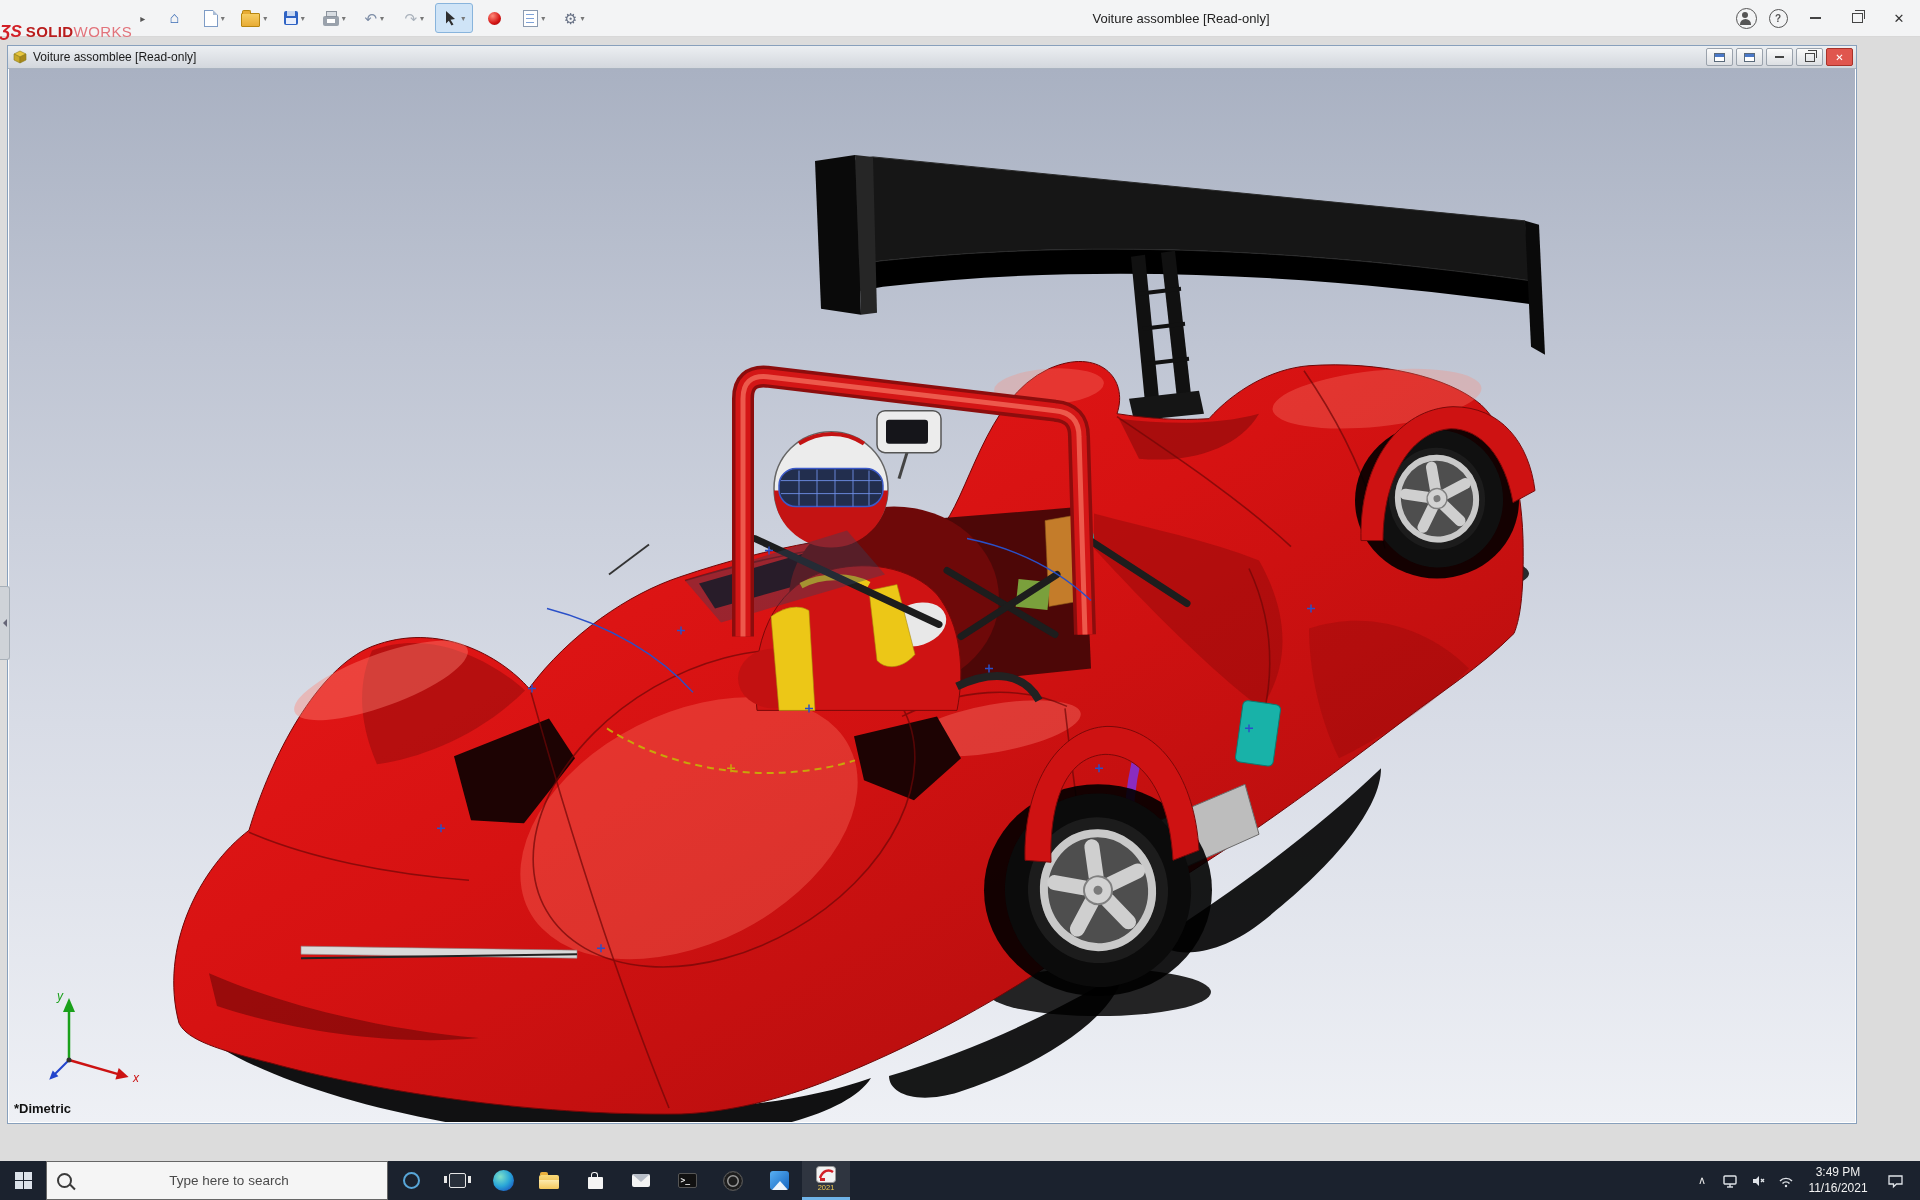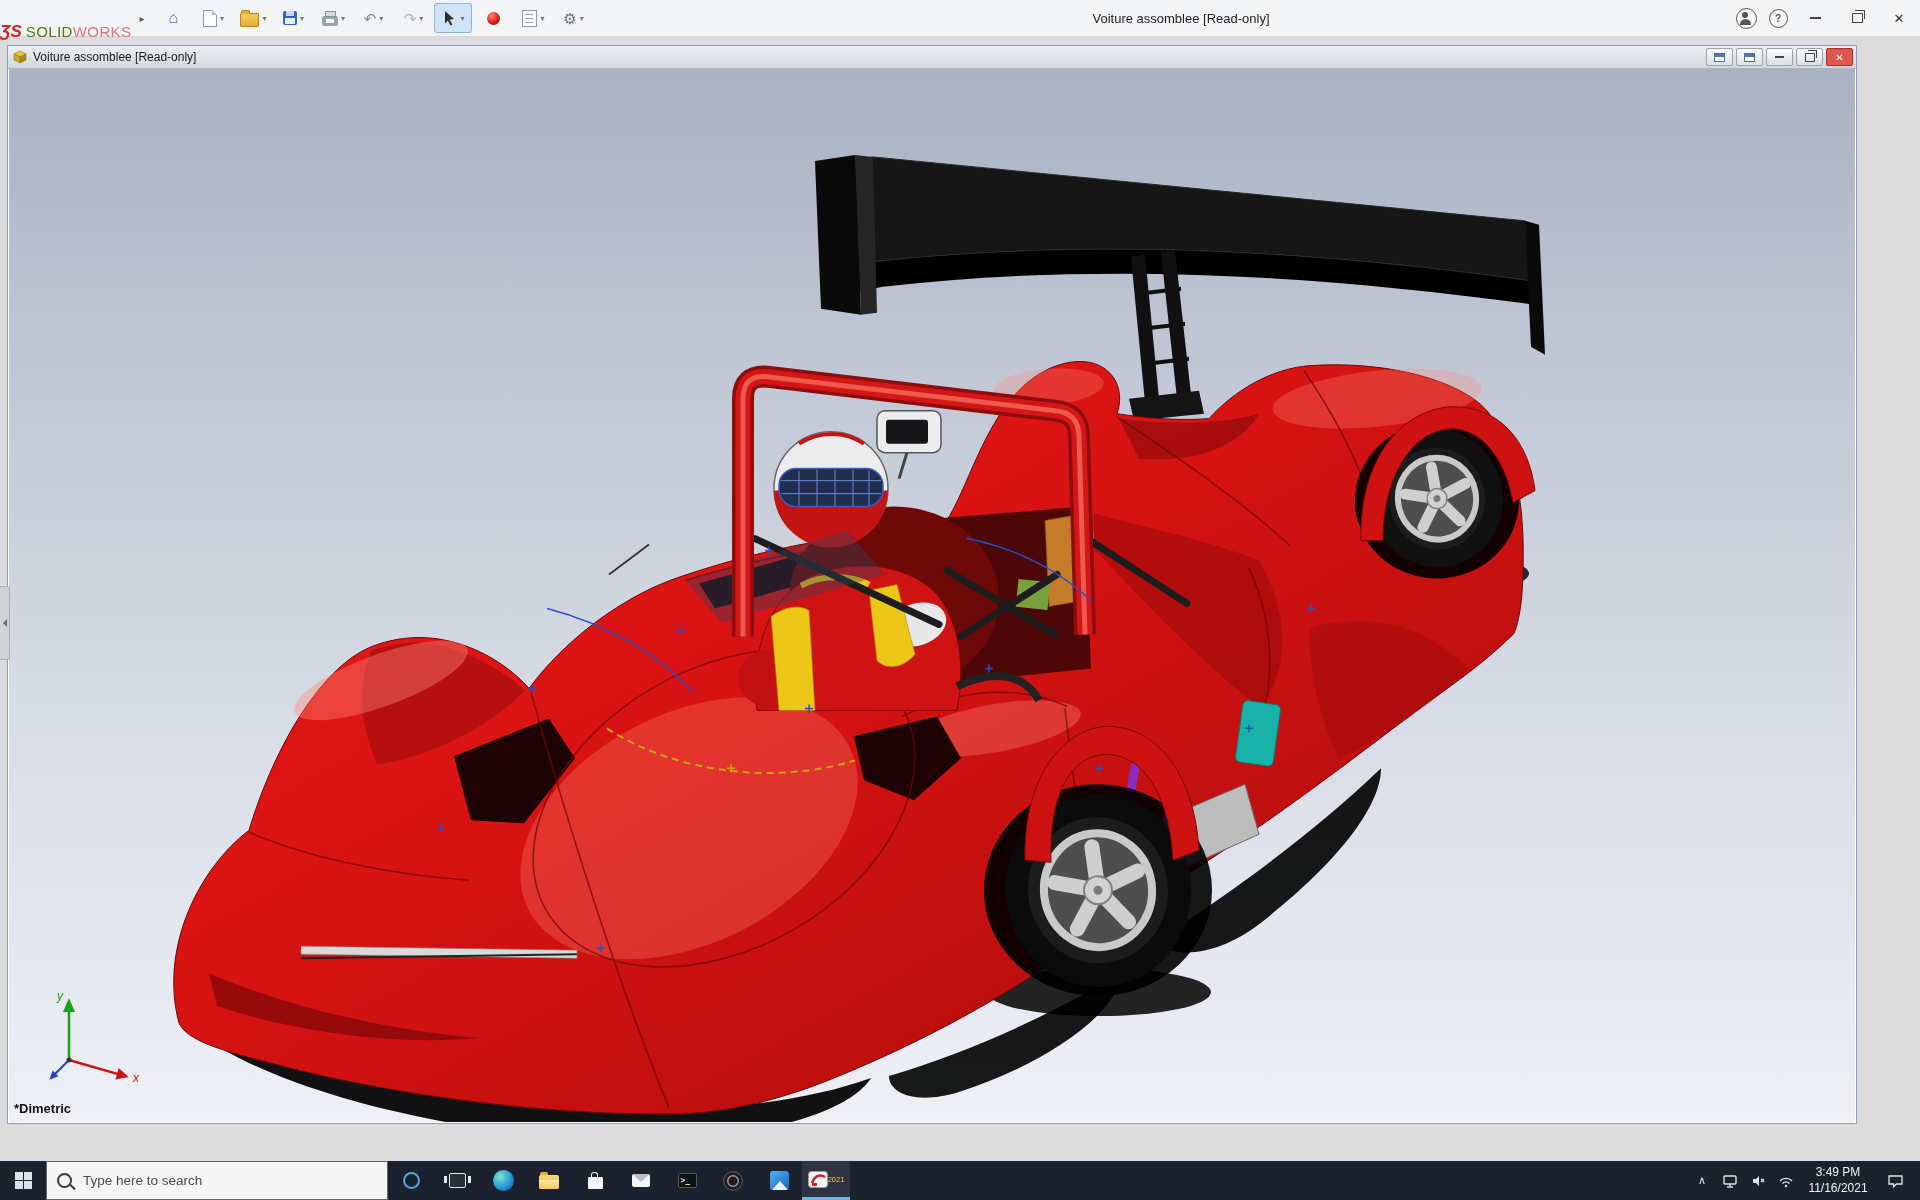--- a/index.html
+++ b/index.html
@@ -4,21 +4,21 @@
 <style>
   html,body{margin:0;padding:0;width:1920px;height:1200px;overflow:hidden;
     font-family:"Liberation Sans","DejaVu Sans",sans-serif;-webkit-font-smoothing:antialiased;}
   .app{position:relative;width:1920px;height:1200px;background:#dcdcdc;}
 
   
   .titlebar{position:absolute;top:0;left:0;right:0;height:36px;background:#f3f4f5;
     border-bottom:1px solid #d8d8d8;display:flex;align-items:center;z-index:30;}
   .logo{display:flex;align-items:baseline;padding:0 6px 0 0;}
   .logo-mark{color:#d22027;font-weight:700;font-style:italic;font-size:17px;margin-right:4px;}
-  .brand-solid{color:#4d7c0f;font-weight:400;font-size:15px;letter-spacing:.4px;}
+  .brand-solid{color:#b91c1c;font-weight:700;font-size:15px;letter-spacing:.4px;}
   .brand-works{color:#e2737b;font-weight:400;font-size:15px;letter-spacing:.4px;margin-top:28px;}
   .flyout{font-size:10px;color:#555;padding:0 10px 0 2px;}
   .tools{display:flex;align-items:center;gap:2px;}
   .tool{height:28px;min-width:26px;display:flex;align-items:center;justify-content:center;gap:3px;
     padding:0 5px;border-radius:3px;border:1px solid transparent;}
   .tool.active{background:#cfe4f7;border-color:#88b4dc;}
   .caret{font-size:8px;color:#777;}
   .g-home{font-size:16px;color:#3d6db5;line-height:1;}
   .g-undo{font-size:15px;color:#7d8da6;line-height:1;}
   .g-redo{font-size:15px;color:#aab2bc;line-height:1;}
@@ -88,21 +88,21 @@
   
   .taskbar{position:absolute;left:0;right:0;bottom:0;height:39px;background:#1b222e;display:flex;
     align-items:stretch;color:#eee;z-index:40;}
   .tb-btn{width:46px;display:flex;align-items:center;justify-content:center;}
   .tb-search{height:100%;width:342px;background:#f5f5f5;border:1px solid #666;box-sizing:border-box;
     display:flex;align-items:center;padding:0 10px;gap:9px;}
   .mag{width:11px;height:11px;border:2px solid #3a3a3a;border-radius:50%;position:relative;flex:none;}
   .mag::after{content:"";position:absolute;width:7px;height:2px;background:#3a3a3a;
     transform:rotate(45deg);right:-6px;bottom:-2px;}
   .tb-search input{flex:1;border:none;outline:none;background:transparent;font-size:13.5px;color:#4d7c0f;
-    font-family:"Liberation Sans","DejaVu Sans",sans-serif;}
+    font-family:"Liberation Sans","DejaVu Sans",sans-serif;text-align:center;}
   .tb-search input::placeholder{color:#4a4a4a;}
   .icon-cortana{width:17px;height:17px;border-radius:50%;border:2.2px solid #58a6d8;box-sizing:border-box;}
   .icon-taskview{width:15px;height:13px;border:1.6px solid #e6e6e6;border-radius:2px;position:relative;background:rgba(255,255,255,.06);}
   .icon-taskview::before{content:"";position:absolute;left:-6px;top:2px;width:3px;height:7px;background:#e6e6e6;}
   .icon-taskview::after{content:"";position:absolute;right:-6px;top:2px;width:3px;height:7px;background:#e6e6e6;}
   .icon-edge{width:21px;height:21px;border-radius:50%;
     background:radial-gradient(circle at 35% 32%,#7ee0c8,#2aa7d8 48%,#1b5fc4 82%);}
   .icon-explorer{width:20px;height:14px;background:linear-gradient(#f8d978,#eaaf3c);
     border-radius:2px;position:relative;margin-top:3px;}
   .icon-explorer::before{content:"";position:absolute;top:-3px;left:1px;width:8px;height:3px;
@@ -116,21 +116,21 @@
   .icon-mail::before{content:"";position:absolute;left:0;top:0;border-left:9px solid transparent;
     border-right:9px solid transparent;border-top:8px solid #b8bec8;}
   .icon-cmd{width:19px;height:15px;background:#111;border:1px solid #555;border-radius:2px;color:#eee;
     font:700 8px "DejaVu Sans Mono",monospace;display:flex;align-items:center;padding-left:2px;box-sizing:border-box;}
   .icon-media{width:18px;height:18px;border-radius:50%;background:#1d1d1d;border:1px solid #555;
     box-shadow:inset 0 0 0 3px #1d1d1d,inset 0 0 0 4.5px #999;}
   .icon-photos{width:19px;height:19px;border-radius:3px;background:linear-gradient(135deg,#58b0f4,#1565c0);
     position:relative;overflow:hidden;}
   .icon-photos::before{content:"";position:absolute;bottom:0;left:2px;border-left:8px solid transparent;
     border-right:8px solid transparent;border-bottom:9px solid #fff;opacity:.92;}
-  .tb-btn-sw{width:48px;display:flex;flex-direction:row;align-items:center;justify-content:center;
+  .tb-btn-sw{width:48px;display:flex;flex-direction:column;align-items:center;justify-content:center;
     background:rgba(255,255,255,.09);border-bottom:3px solid #6fb3e8;box-sizing:border-box;}
   .sw-badge{font-size:7.5px;color:#f0c850;line-height:1;margin-top:1px;}
   .tray{margin-left:auto;display:flex;align-items:center;}
   .tray-btn{width:28px;height:39px;display:flex;align-items:center;justify-content:center;}
   .g-chevron{font-size:11px;color:#e6e6e6;line-height:1;}
   .clock{width:76px;display:flex;flex-direction:column;justify-content:center;text-align:center;
     font-size:12px;line-height:1.3;color:#f2f2f2;}
   .action-btn{width:38px;height:39px;display:flex;align-items:center;justify-content:center;}
   .show-desktop{width:5px;border-left:1px solid #555;}
 </style>

